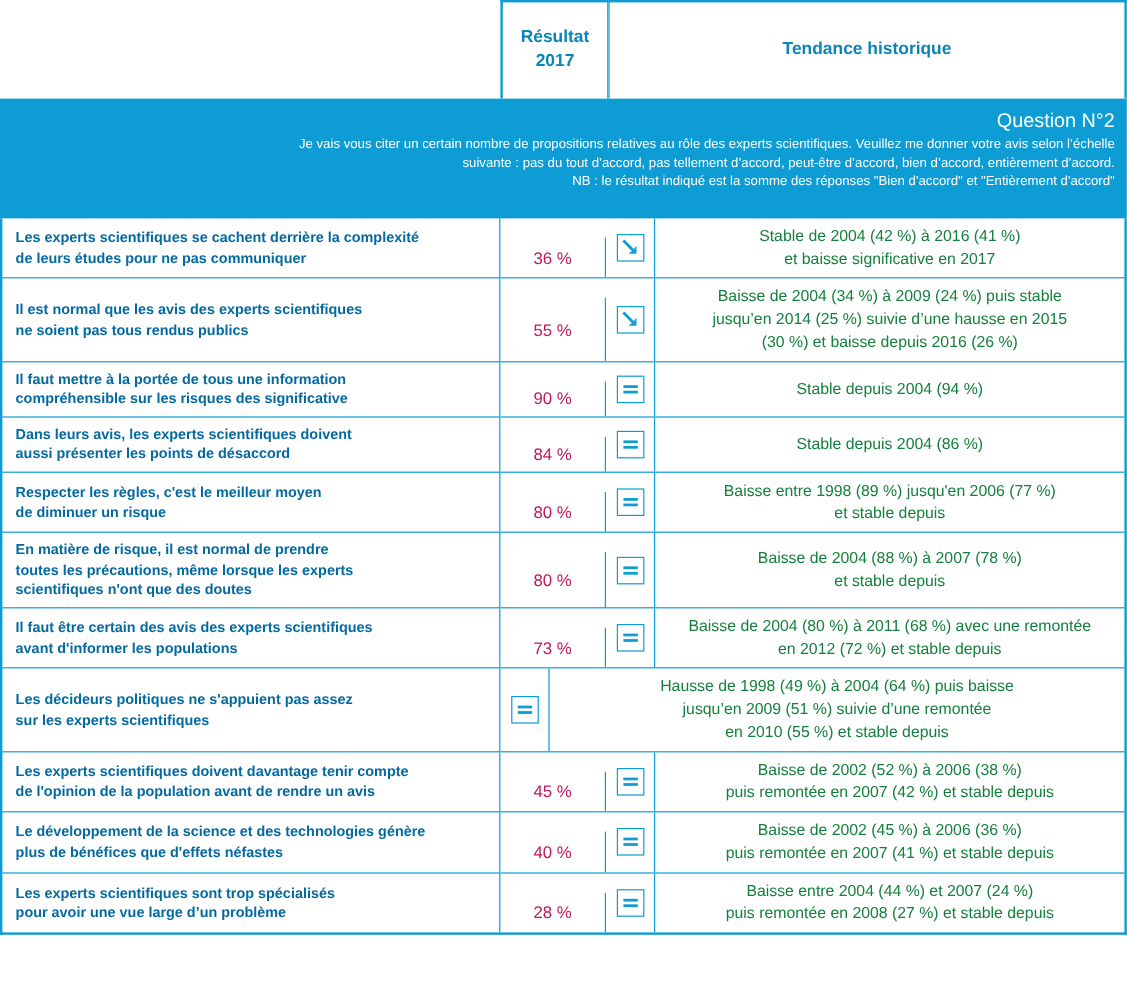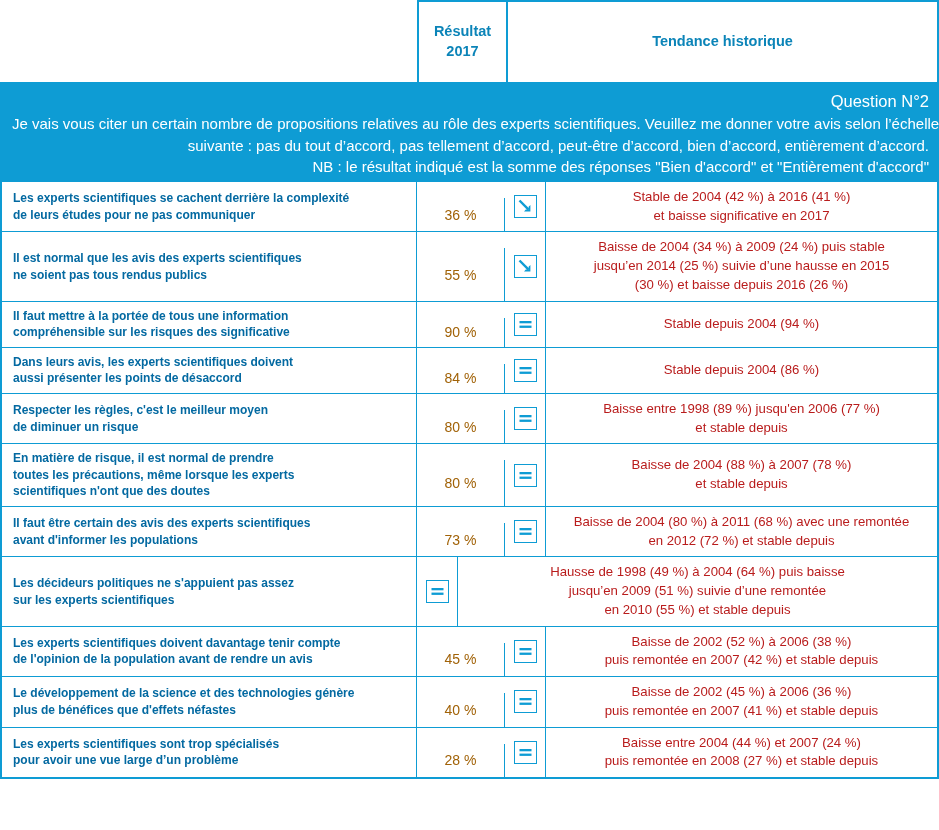--- a/index.html
+++ b/index.html
@@ -69,21 +69,21 @@
     height: 100px;
     text-align: right;
   }
   .q-title {
     font-size: 16.5px;
     line-height: 1.35;
     margin-bottom: 1px;
     font-weight: normal;
   }
   .q-line {
-    font-size: 15px;
+    font-size: 11px;
     line-height: 1.42;
     white-space: nowrap;
   }
 
   
   .data-table {
     box-sizing: border-box;
     width: 939px;
     border-left: 2px solid #0e9cd4;
     border-right: 2px solid #0e9cd4;
@@ -116,37 +116,37 @@
     color: #0369a1;
     font-weight: bold;
     border-right: 1.5px solid #0e9cd4;
   }
   .c-result {
     width: 88px;
     flex: 0 0 88px;
     justify-content: center;
     text-align: center;
     font-size: 14px;
-    color: #a16207;
+    color: #be185d;
     border-right: 1.5px solid #0e9cd4;
     margin-top: 16px;
   }
   .c-icon {
     width: 41px;
     flex: 0 0 41px;
     justify-content: center;
     border-right: 1.5px solid #0e9cd4;
   }
   .c-trend {
     flex: 1 1 auto;
     justify-content: center;
     text-align: center;
     font-size: 13.2px;
     line-height: 1.42;
-    color: #b91c1c;
+    color: #15803d;
     padding-left: 6px;
     padding-right: 6px;
   }
 
   .stmt-line, .trend-line { display: block; }
 
   
   .icon-box {
     width: 23px;
     height: 23px;

